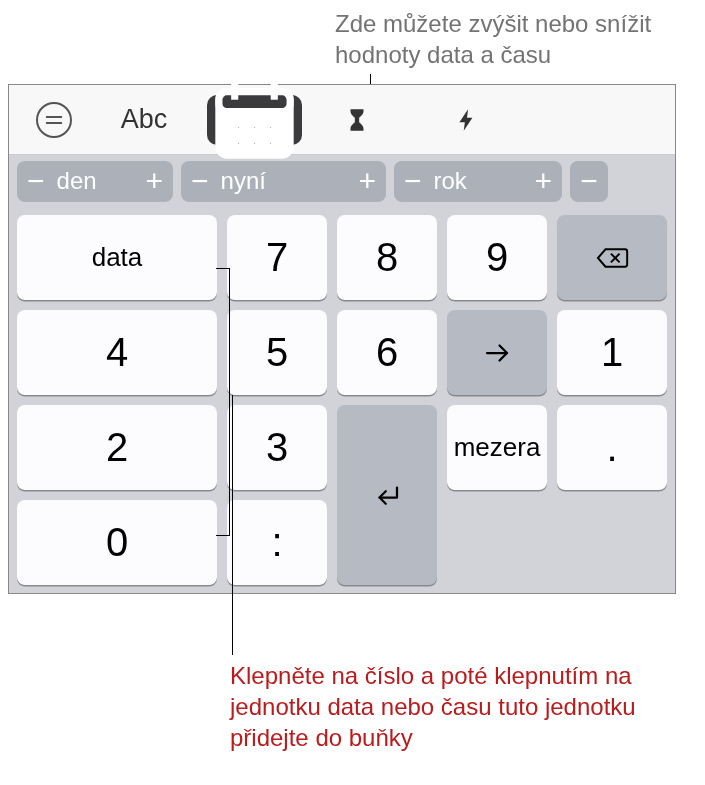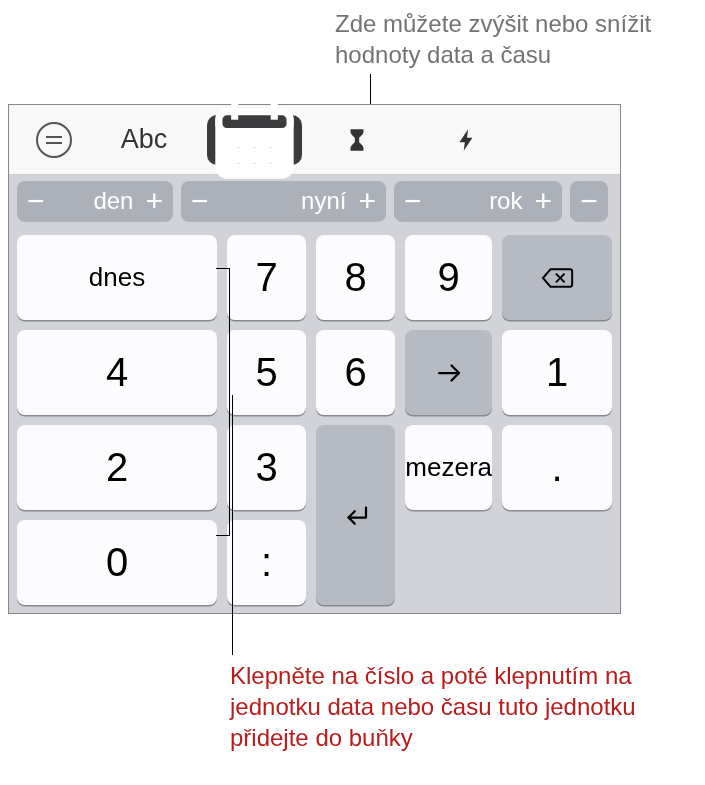--- a/index.html
+++ b/index.html
@@ -43,23 +43,23 @@
     .callout-bottom-line {
       position: absolute;
       top: 395px;
       left: 232px;
       width: 1px;
       height: 260px;
       background: #000;
     }
     .keyboard-container {
       position: absolute;
-      top: 104px;
+      top: 84px;
       left: 8px;
-      width: 613px;
+      width: 668px;
       border: 1px solid #888;
     }
     .toolbar {
       height: 70px;
       background: #f8f8f8;
       display: flex;
       align-items: center;
       border-bottom: 1px solid #ccc;
       padding: 0 10px;
       gap: 0;
@@ -125,21 +125,21 @@
     .unit-pill.day { width: 156px; }
     .unit-pill.month { width: 205px; }
     .unit-pill.year { width: 168px; }
     .unit-pill.extra { width: 38px; justify-content: center; padding: 0; }
     .unit-pill .pm {
       font-size: 30px;
       font-weight: 300;
     }
     .unit-pill .label {
       flex: 1;
-      text-align: right;
+      text-align: left;
     }
     .keypad {
       background: #d1d3d9;
       padding: 8px;
       display: grid;
       grid-template-columns: 200px repeat(3, 1fr) 110px;
       grid-template-rows: repeat(4, 85px);
       gap: 10px;
     }
     .key {
@@ -232,21 +232,21 @@
       <span class="pm">−</span>
       <span class="label">rok</span>
       <span class="pm">+</span>
     </div>
     <div class="unit-pill extra">
       <span class="pm">−</span>
     </div>
   </div>
 
   <div class="keypad">
-    <div class="key side">dnes</div>
+    <div class="key side">data</div>
     <div class="key num">7</div>
     <div class="key num">8</div>
     <div class="key num">9</div>
     <div class="key gray">
       <svg viewBox="0 0 32 24" width="36" height="26" fill="none" stroke="#000" stroke-width="1.8">
         <path d="M10 4 L28 4 Q30 4 30 6 L30 18 Q30 20 28 20 L10 20 L3 12 Z"></path>
         <line x1="15" y1="8" x2="23" y2="16"></line>
         <line x1="23" y1="8" x2="15" y2="16"></line>
       </svg>
     </div>

